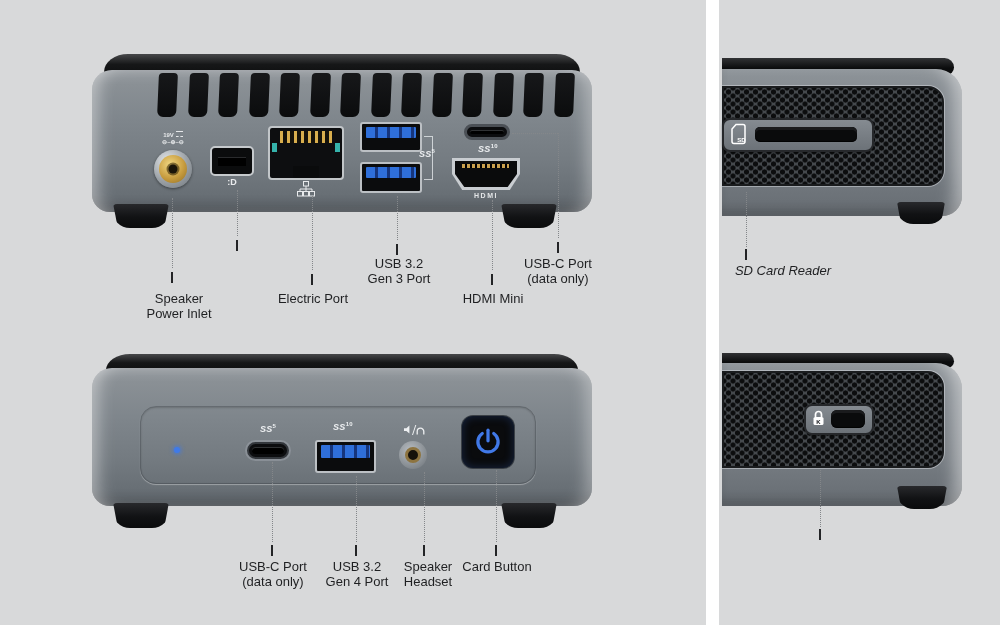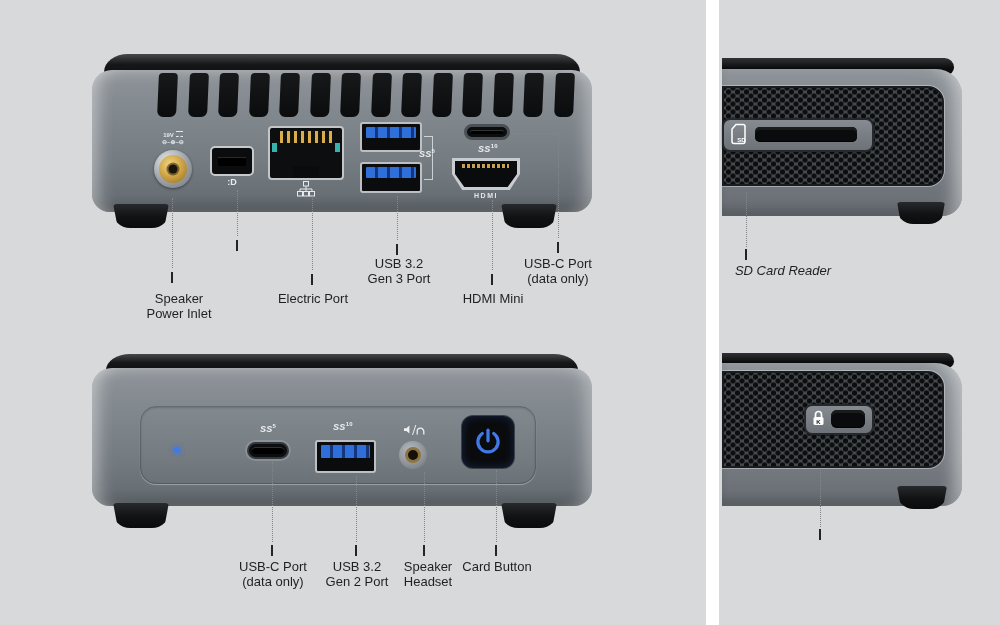--- a/index.html
+++ b/index.html
@@ -272,21 +272,21 @@
   <div class="tick" style="left:355px;top:545px;"></div>
   <div class="tick" style="left:423px;top:545px;"></div>
   <div class="tick" style="left:495px;top:545px;"></div>
 
   <div class="callout" style="left:213px;top:559px;">
     <div>USB-C Port</div>
     <div>(data only)</div>
   </div>
   <div class="callout" style="left:297px;top:559px;">
     <div>USB 3.2</div>
-    <div>Gen 2 Port</div>
+    <div>Gen 4 Port</div>
   </div>
   <div class="callout" style="left:368px;top:559px;">
     <div>Speaker</div>
     <div>Headset</div>
   </div>
   <div class="callout" style="left:437px;top:559px;">
     <div>Card Button</div>
   </div>
 
   <div>

